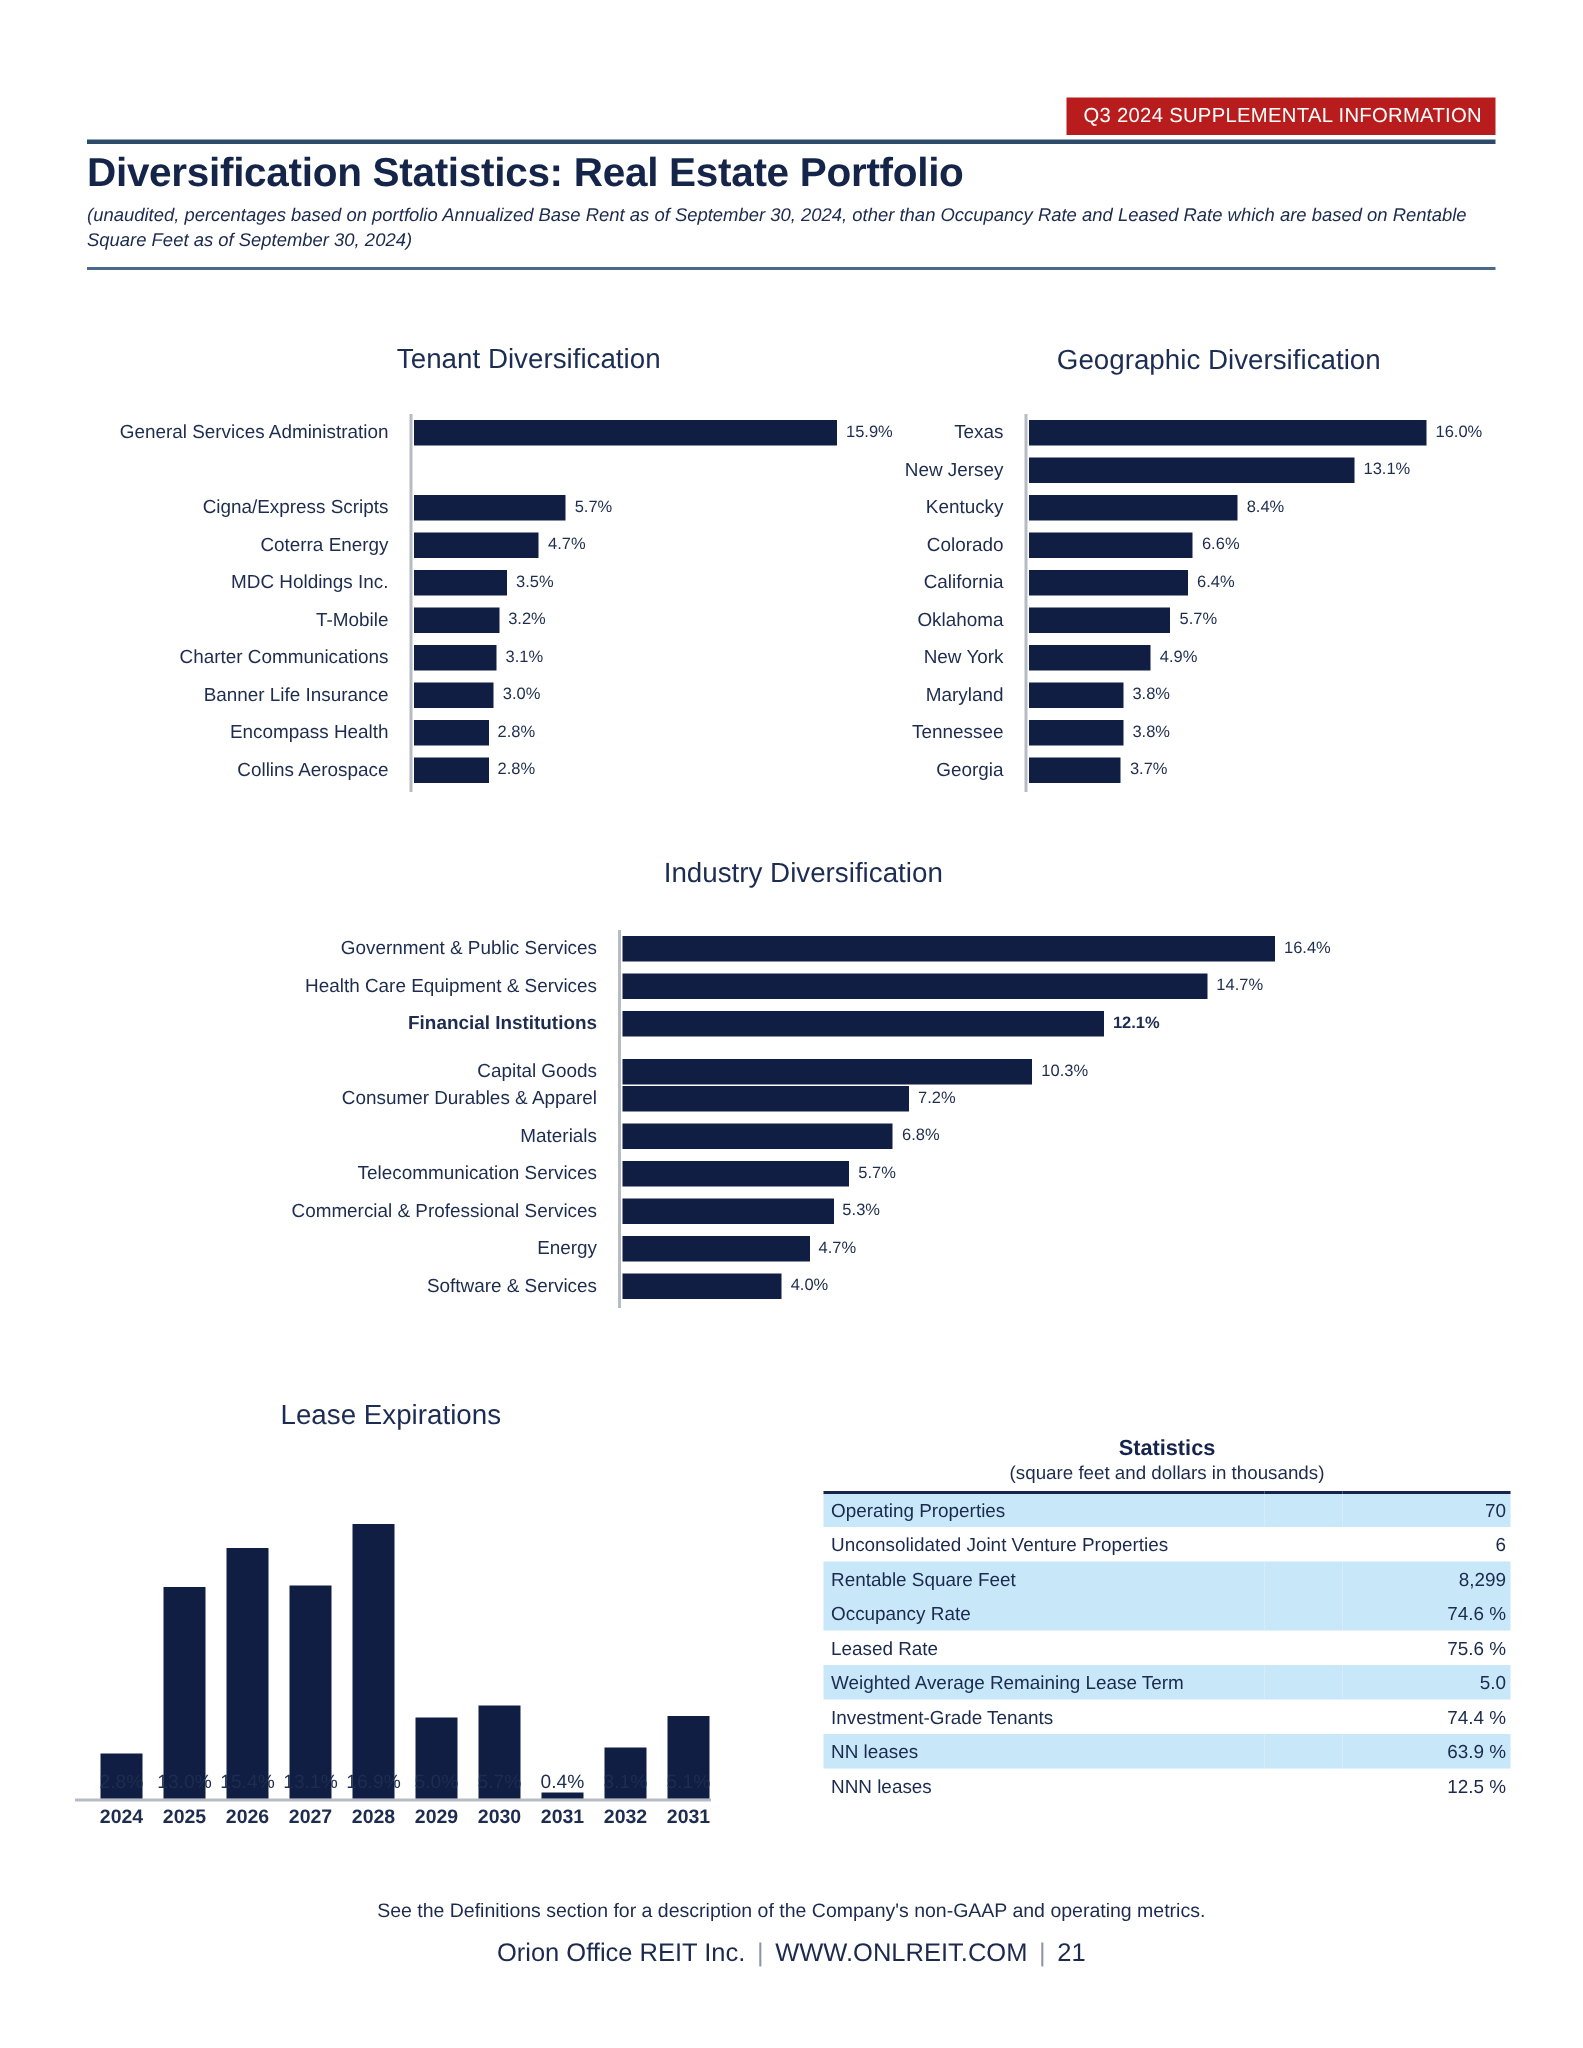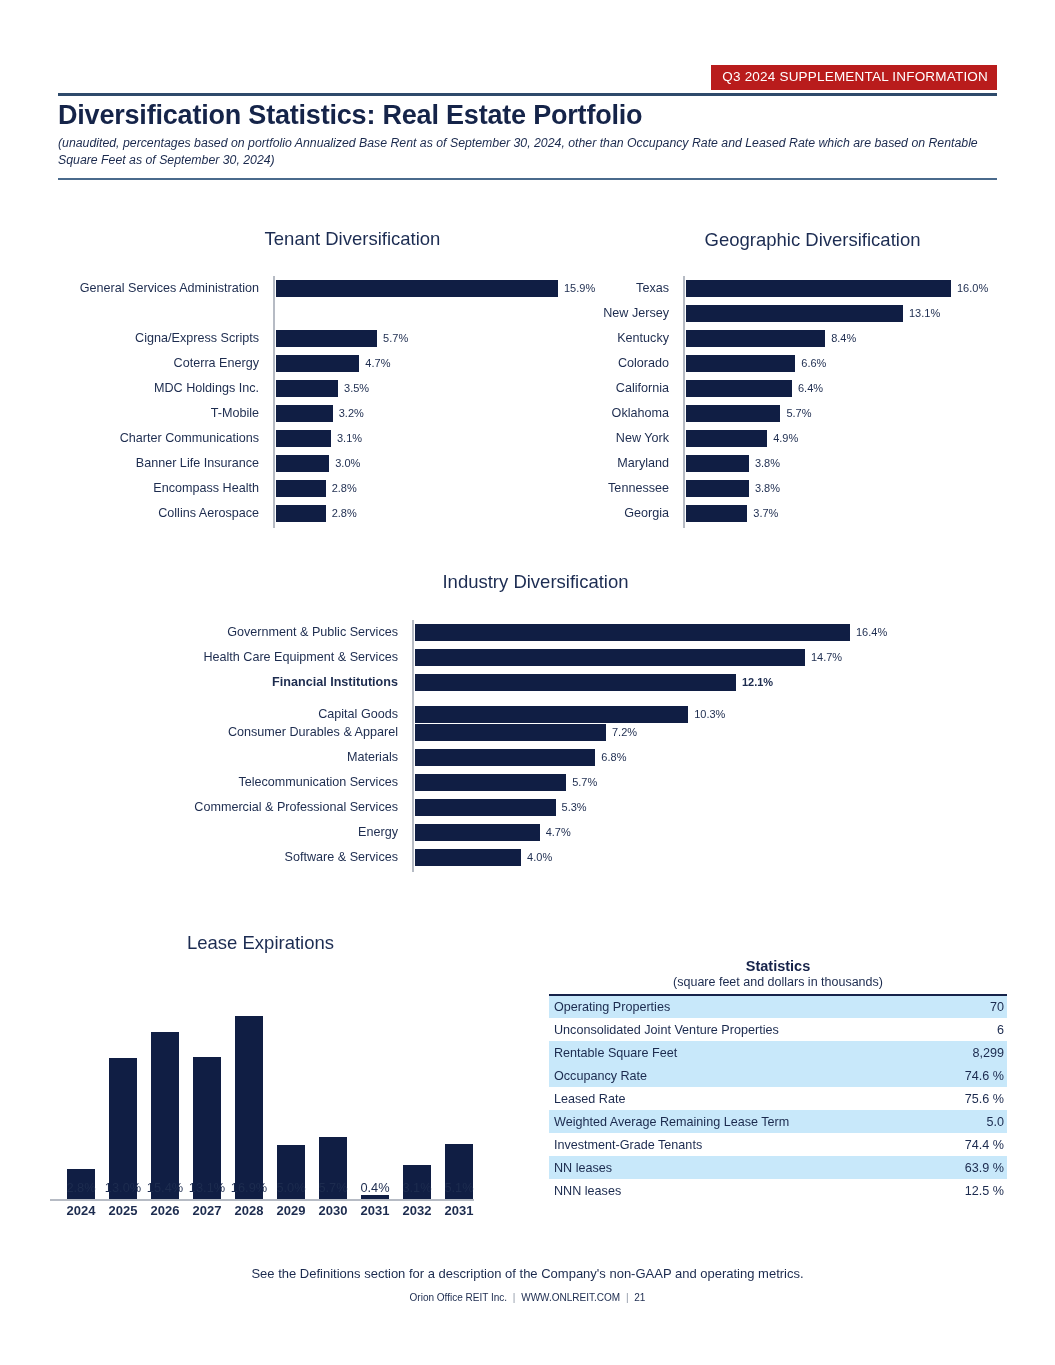--- a/index.html
+++ b/index.html
@@ -171,21 +171,21 @@
     position: absolute;
     left: 0; right: 0; top: 1266px;
     text-align: center;
     font-size: 13px;
     color: #1b2a4e;
   }
   #footer-brand {
     position: absolute;
     left: 0; right: 0; top: 1292px;
     text-align: center;
-    font-size: 10px;
+    font-size: 17px;
     color: #1b2a4e;
   }
   .sep { color: #8e96a6; padding: 0 3px; }
 </style>
 </head>
 <body>
 
 <div id="header-banner">Q3 2024 SUPPLEMENTAL INFORMATION</div>
 <div id="title-rule-top"></div>
 <div id="page-title">Diversification Statistics: Real Estate Portfolio</div>

